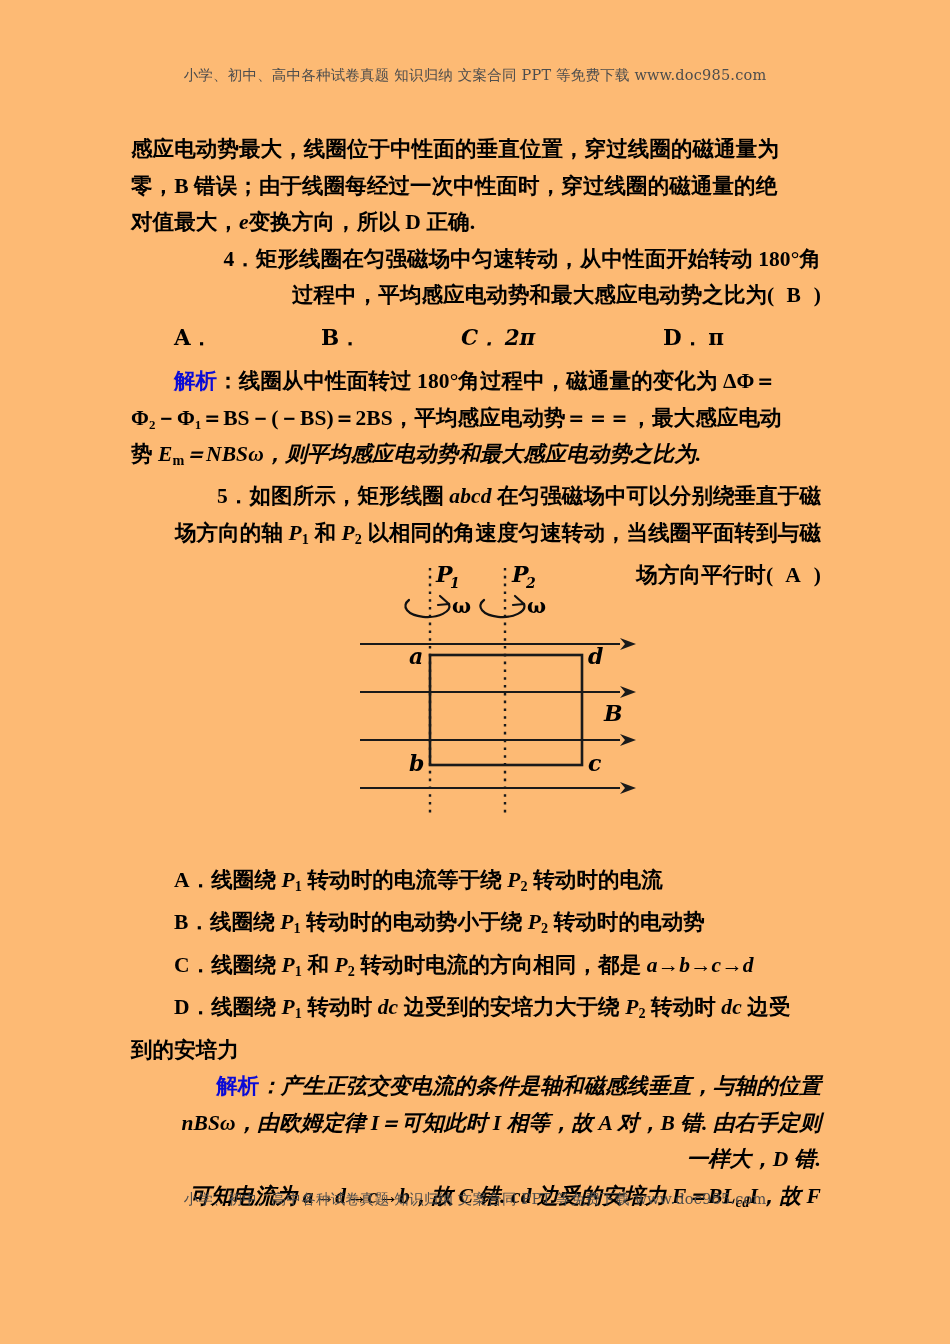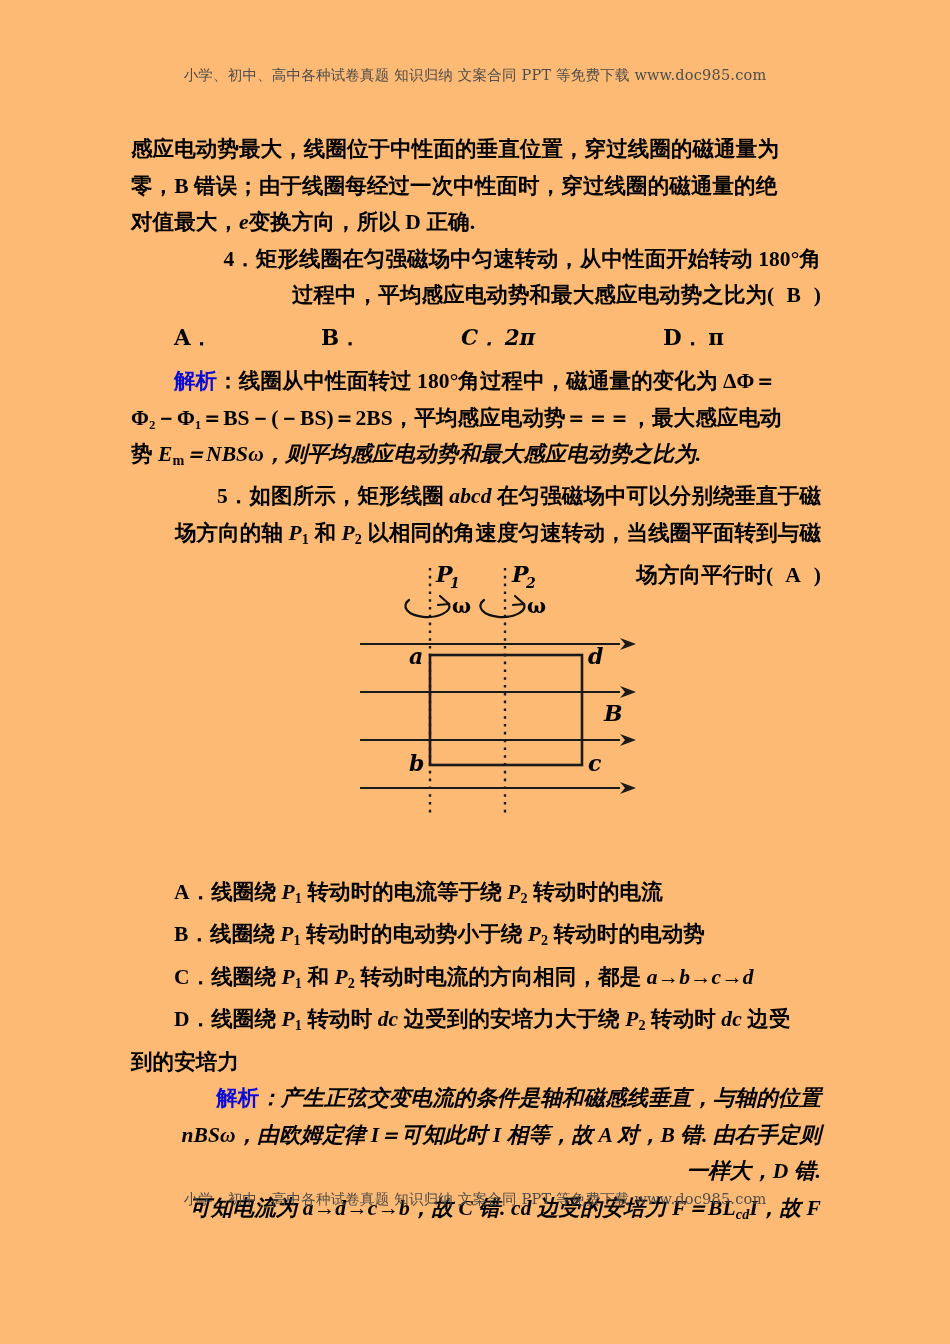--- a/index.html
+++ b/index.html
@@ -58,21 +58,21 @@
   .ln.indent { padding-left: 43px; }
 
   .blk { margin: 0; }
   .blk + .blk { margin-top: 0px; text-align: right; }
 
   
   .gap-q4 { margin-top: 8px; }
   .gap-opt4 { margin-top: 6px; }
   .gap-ex4 { margin-top: 7px; }
   .gap-q5 { margin-top: 9px; margin-left: 33px; }
-  .gap-opts5 { margin-top: 12px; }
+  .gap-opts5 { margin-top: 0; }
   .gap-ex5 { margin-top: 7px; }
 
   
   .it { font-style: italic; }
   .sub { font-size: 0.66em; vertical-align: -0.28em; }
 
   
   .jiexi {
     color: #0b0bd6;
     font-weight: bold;

